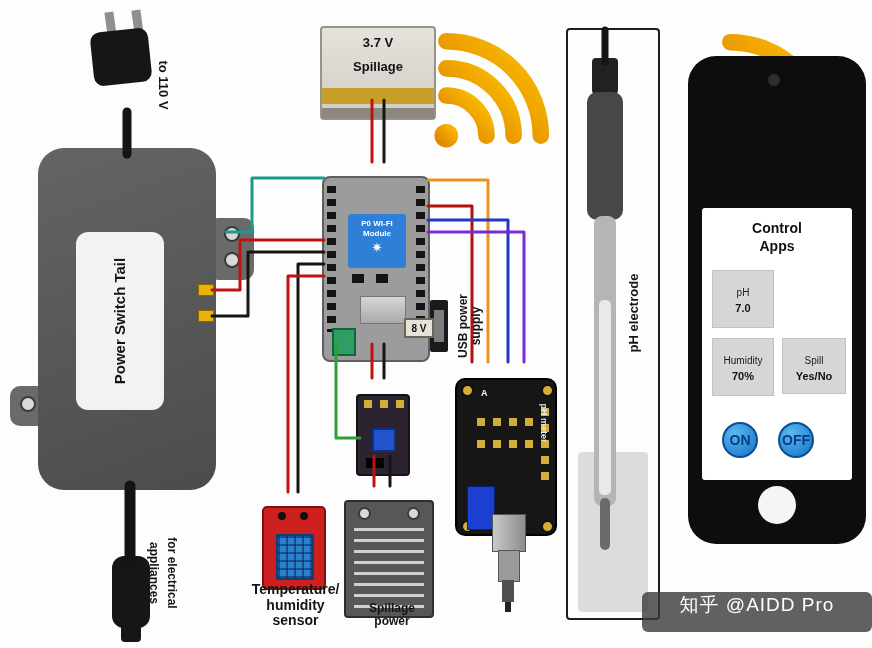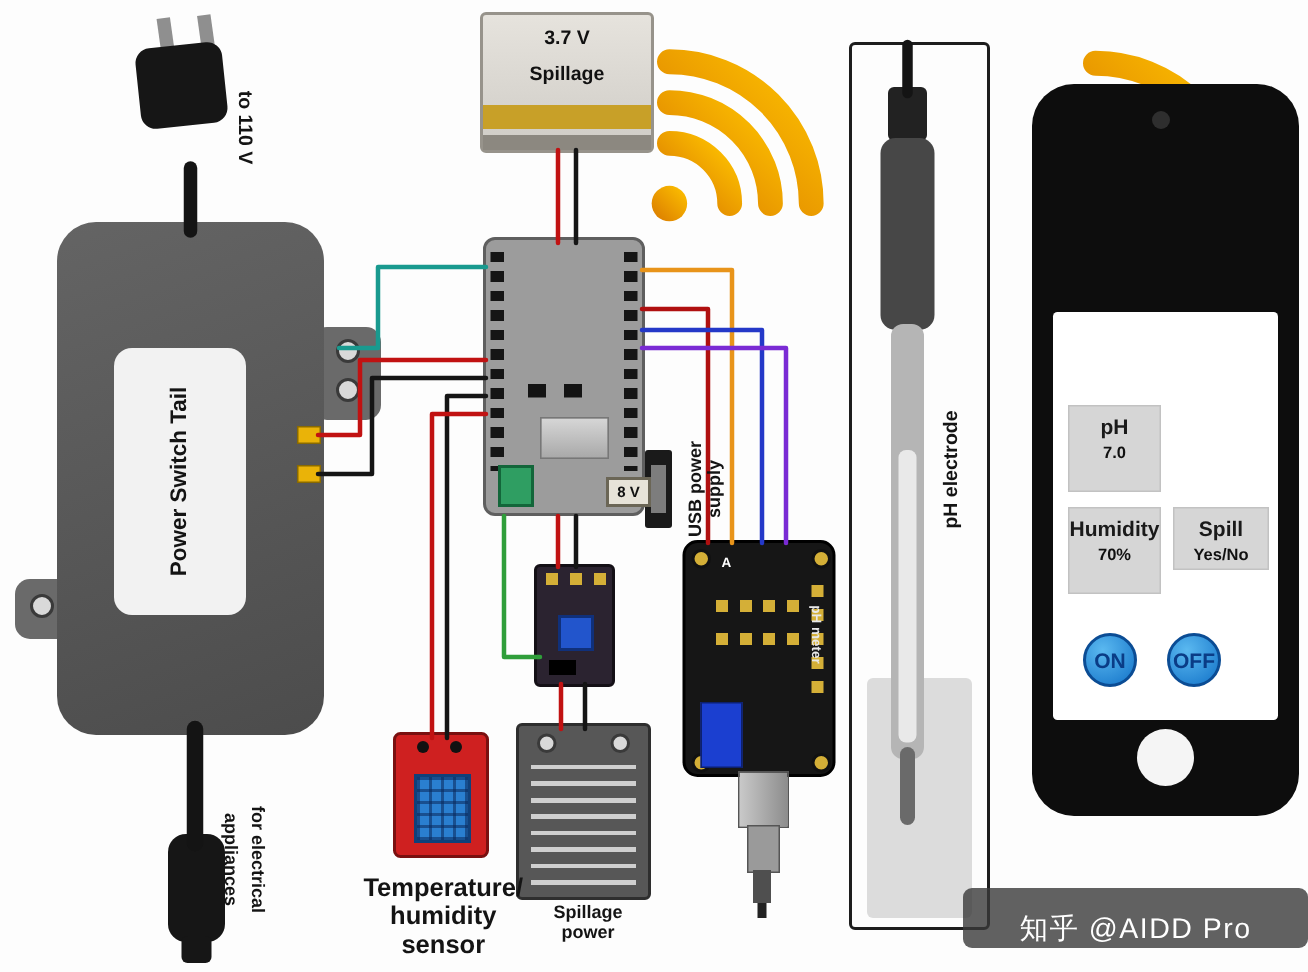--- a/index.html
+++ b/index.html
@@ -4,40 +4,40 @@
 <style>
   html,body{margin:0;padding:0;background:#fff;}
   .canvas{position:relative;width:872px;height:648px;background:#fdfdfd;overflow:hidden;
           font-family:"Liberation Sans", sans-serif;color:#111;}
   .abs{position:absolute;}
   .vlabel{position:absolute;height:18px;line-height:18px;text-align:center;
           font-weight:700;font-size:13px;color:#141414;}
   .rlabel{position:absolute;text-align:center;font-weight:700;color:#141414;
           white-space:pre-line;line-height:1.12;}
   .preline{white-space:pre-line;}
-  .board{position:absolute;box-sizing:border-box;}
+  .board{position:absolute;box-sizing:border-box;margin-top:18px;}
   .pinstrip{position:absolute;width:9px;background-image:repeating-linear-gradient(
             to bottom,#151515 0 7px,rgba(0,0,0,0) 7px 13px);}
   .goldrow{position:absolute;height:8px;background-image:repeating-linear-gradient(
             to right,#d4af37 0 8px,rgba(0,0,0,0) 8px 16px);}
   .goldcol{position:absolute;width:8px;background-image:repeating-linear-gradient(
             to bottom,#d4af37 0 8px,rgba(0,0,0,0) 8px 16px);}
   .hole{position:absolute;border-radius:50%;background:#d9d9d9;border:2px solid #3a3a3a;box-sizing:border-box;}
   .terminal{position:absolute;width:16px;height:12px;background:#eab308;border:1px solid #8a6a00;box-sizing:border-box;}
   .tile{position:absolute;background:#d6d6d6;text-align:center;box-sizing:border-box;border:1px solid #c2c2c2;}
-  .tile .tlabel{display:block;font-size:14px;margin-top:5px;color:#1a1a1a;font-weight:bold;}
+  .tile .tlabel{display:block;font-size:10px;margin-top:16px;color:#1a1a1a;}
   .tile .tvalue{display:block;font-size:11px;font-weight:700;margin-top:4px;color:#111;}
   .roundbtn{position:absolute;width:36px;height:36px;border-radius:50%;
             background:radial-gradient(circle at 35% 30%, #5bb9f0, #1272c8);
             border:2px solid #0b4c94;box-sizing:border-box;display:flex;align-items:center;justify-content:center;
             font-size:14px;font-weight:700;color:#0a3c86;}
   .wires{position:absolute;left:0;top:0;z-index:5;pointer-events:none;}
   .lab{z-index:6;}
   .watermark{position:absolute;left:642px;top:592px;width:230px;height:40px;z-index:20;
-             background:rgba(58,58,58,0.8);border-radius:6px;display:flex;align-items:flex-end;justify-content:center;
+             background:rgba(58,58,58,0.8);border-radius:6px;display:flex;align-items:flex-start;justify-content:center;
              color:#fff;font-size:19px;font-weight:400;letter-spacing:1px;}
 </style>
 </head>
 <body>
 
 <div class="canvas">
 
   <div class="abs" style="left:106px;top:12px;width:9px;height:24px;background:#8f8f8f;transform:rotate(-8deg);"></div>
   <div class="abs" style="left:133px;top:10px;width:9px;height:24px;background:#8f8f8f;transform:rotate(-8deg);"></div>
   <div class="abs" style="left:92px;top:30px;width:58px;height:54px;background:#161616;border-radius:10px;transform:rotate(-6deg);"></div>
@@ -78,20 +78,25 @@
       <path d="M 18 58 A 34 34 0 0 1 52 92"></path>
       <path d="M 18 35 A 57 57 0 0 1 75 92"></path>
       <path d="M 18 12 A 80 80 0 0 1 98 92"></path>
     </g>
     <circle cx="18" cy="92" r="10" fill="url(#wg1)"></circle>
   </svg>
 
   <div class="board" style="left:322px;top:158px;width:108px;height:186px;background:#9c9c9c;border:2px solid #5f5f5f;border-radius:8px;">
     <div class="pinstrip" style="left:3px;top:8px;height:146px;"></div>
     <div class="pinstrip" style="right:3px;top:8px;height:146px;"></div>
+    <div class="abs" style="left:24px;top:36px;width:58px;height:54px;background:#2f7fd6;border-radius:3px;text-align:center;color:#fff;z-index:3;">
+      <div class="preline" style="font-size:8px;font-weight:700;margin-top:5px;line-height:1.2;">P0 WI-FI
+Module</div>
+      <div style="font-size:13px;margin-top:2px;">✷</div>
+    </div>
     <div class="abs" style="left:28px;top:96px;width:12px;height:9px;background:#141414;"></div>
     <div class="abs" style="left:52px;top:96px;width:12px;height:9px;background:#141414;"></div>
     <div class="abs" style="left:36px;top:118px;width:44px;height:26px;background:linear-gradient(#d6d6d6,#a9a9a9);border:1px solid #777;"></div>
     <div class="abs" style="left:8px;top:150px;width:24px;height:28px;background:#2f9e62;border:2px solid #13663a;box-sizing:border-box;"></div>
   </div>
 
   <div class="abs" style="left:404px;top:318px;width:30px;height:20px;background:#e7e3d8;border:2px solid #6b6656;box-sizing:border-box;z-index:6;
               display:flex;align-items:center;justify-content:center;font-size:10px;font-weight:700;">
     <span>8 V</span>
   </div>
@@ -107,21 +112,21 @@
     <div class="abs" style="left:8px;top:62px;width:18px;height:10px;background:#000;"></div>
   </div>
 
   <div class="board" style="left:262px;top:488px;width:64px;height:84px;background:#cf2020;border:2px solid #7a1010;border-radius:5px;">
     <div class="abs" style="left:14px;top:4px;width:8px;height:8px;background:#111;border-radius:50%;"></div>
     <div class="abs" style="left:36px;top:4px;width:8px;height:8px;background:#111;border-radius:50%;"></div>
     <div class="abs" style="left:12px;top:26px;width:38px;height:46px;border:2px solid #10407a;box-sizing:border-box;
                 background:#2a7fd0;background-image:repeating-linear-gradient(to bottom,rgba(10,40,90,0.55) 0 2px,rgba(0,0,0,0) 2px 8px),
                 repeating-linear-gradient(to right,rgba(10,40,90,0.55) 0 2px,rgba(0,0,0,0) 2px 8px);"></div>
   </div>
-  <div class="rlabel lab preline" style="left:238px;top:582px;width:115px;font-size:17px;">Temperature/
+  <div class="rlabel lab preline" style="left:238px;top:582px;width:115px;font-size:14px;">Temperature/
 humidity
 sensor</div>
 
   <div class="board" style="left:344px;top:482px;width:90px;height:118px;background:#575757;border:2px solid #2e2e2e;border-radius:4px;">
     <div class="hole" style="left:12px;top:5px;width:13px;height:13px;"></div>
     <div class="hole" style="left:61px;top:5px;width:13px;height:13px;"></div>
     <div class="abs" style="left:8px;top:26px;right:8px;bottom:8px;
                 background-image:repeating-linear-gradient(to bottom,#cfcfcf 0 3px,rgba(0,0,0,0) 3px 11px);"></div>
   </div>
   <div class="rlabel lab preline" style="left:352px;top:602px;width:80px;font-size:12px;">Spillage
@@ -159,30 +164,32 @@
       <path d="M 18 58 A 34 34 0 0 1 52 92"></path>
       <path d="M 18 35 A 57 57 0 0 1 75 92"></path>
       <path d="M 18 12 A 80 80 0 0 1 98 92"></path>
     </g>
     <circle cx="18" cy="92" r="10" fill="url(#wg1)"></circle>
   </svg>
 
   <div class="abs" style="left:688px;top:56px;width:178px;height:488px;background:#0d0d0d;border-radius:28px;z-index:10;">
     <div class="abs" style="left:80px;top:18px;width:12px;height:12px;border-radius:50%;background:#2e2e2e;"></div>
     <div class="abs" style="left:14px;top:152px;width:150px;height:272px;background:#fff;border-radius:3px;">
+      <div class="preline" style="text-align:center;margin-top:12px;font-size:14px;font-weight:700;line-height:1.25;">Control
+Apps</div>
 
       <div class="tile" style="left:10px;top:62px;width:62px;height:58px;">
         <span class="tlabel">pH</span>
         <span class="tvalue">7.0</span>
       </div>
       <div class="tile" style="left:10px;top:130px;width:62px;height:58px;">
         <span class="tlabel">Humidity</span>
         <span class="tvalue">70%</span>
       </div>
-      <div class="tile" style="left:80px;top:130px;width:64px;height:42px;">
+      <div class="tile" style="left:80px;top:130px;width:64px;height:56px;">
         <span class="tlabel">Spill</span>
         <span class="tvalue">Yes/No</span>
       </div>
 
       <div class="roundbtn" style="left:20px;top:214px;">ON</div>
       <div class="roundbtn" style="left:76px;top:214px;">OFF</div>
     </div>
     <div class="abs" style="left:70px;top:430px;width:38px;height:38px;border-radius:50%;background:#f5f5f5;"></div>
   </div>
 

